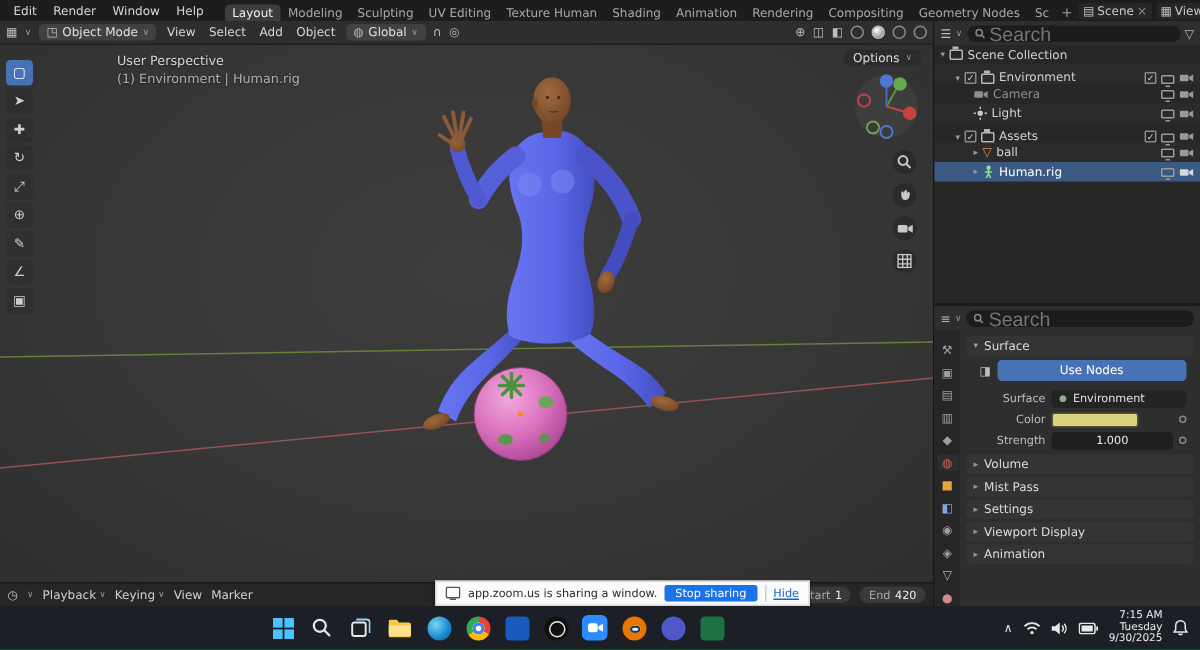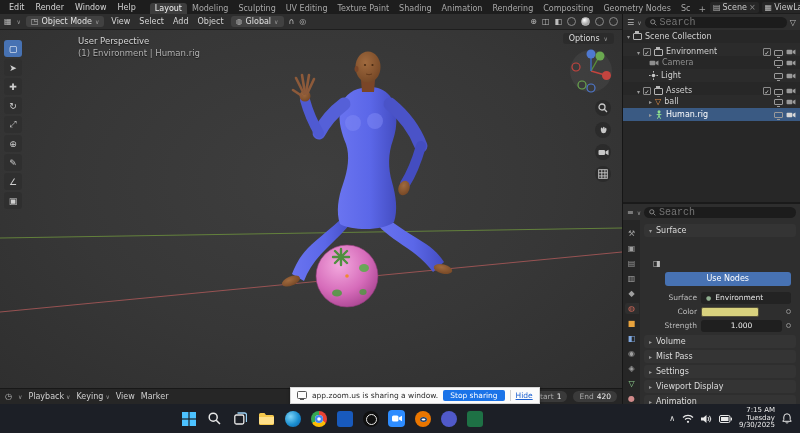--- a/index.html
+++ b/index.html
@@ -45,41 +45,41 @@
   .tl-controls { margin-left:auto; display:flex; align-items:center; gap:3px; color:#cfcfcf; font-size:6.5px; }
   .tl-btn { padding:1px 2px; }
   .pill { display:flex; align-items:center; gap:3px; background:#3a3a3a; border-radius:7px; padding:1px 6px; font-size:7.5px; }
   .pill .lab { color:#a8a8a8; } .pill .val { color:#f0f0f0; }
 
   
   .rightpanel { position:absolute; left:622px; top:14px; width:178px; height:390px; background:#2b2b2b; border-left:1px solid #161616; z-index:15; }
   .outliner { position:absolute; top:0; left:0; right:0; height:190px; background:#272727; border-bottom:2px solid #1a1a1a; }
   .panel-head { display:flex; align-items:center; gap:3px; height:16px; padding:0 4px; background:#2e2e2e; }
   .search { flex:1; display:flex; align-items:center; gap:3px; background:#1c1c1c; border-radius:8px; height:11px; padding:0 5px; }
-  .search input { flex:1; background:transparent; border:none; outline:none; color:#ccc; font-size:10px; font-family:Liberation Mono, monospace; width:40px; }
+  .search input { flex:1; background:transparent; border:none; outline:none; color:#ccc; font-size:13px; font-family:Liberation Sans, sans-serif; width:40px; }
   .ol-row { display:flex; align-items:center; height:13px; padding:0 4px; gap:3px; font-size:8px; color:#d0d0d0; }
   .ol-row .grow { flex:1; }
   .ol-row.alt { background:#2b2b2b; }
   .ol-row.sel { background:#3a5a83; color:#fff; }
   .d1 { padding-left:14px;align-items:flex-end; } .d2 { padding-left:26px; }
   .dim { color:#8e8e8e; }
   .cbx { width:8px; height:8px; border:1px solid #8a8a8a; border-radius:1px; font-size:6px; line-height:7px; text-align:center; color:#ddd; }
   .coll { width:9px; height:7px; border:1px solid #b5b5b5; border-radius:1px; position:relative; display:inline-block; }
   .coll::before { content:""; position:absolute; top:-3px; left:1px; width:4px; height:2px; background:#b5b5b5; }
   .mon { width:9px; height:6px; border:1px solid #9a9a9a; border-radius:1px; position:relative; display:inline-block; }
   .mon::after { content:""; position:absolute; left:2px; right:2px; bottom:-3px; height:1px; background:#9a9a9a; }
 
   .props { position:absolute; top:190px; left:0; right:0; bottom:0; background:#2b2b2b; }
   .props-body { position:absolute; top:16px; left:17px; right:0; bottom:0; background:#2e2e2e; padding:2px 3px; }
   .prop-strip { position:absolute; top:16px; left:0; width:17px; bottom:0; background:#262626; display:flex; flex-direction:column; align-items:center; gap:4px; padding-top:8px; }
   .pt { width:14px; height:12px; display:flex; align-items:center; justify-content:center; font-size:8px; color:#9f9f9f; border-radius:2px 0 0 2px; }
   .pt.active { background:#2e2e2e; color:#d66a5a; }
   .section-bar { display:flex; align-items:center; gap:4px; background:#343434; border-radius:3px; height:13px; padding:0 5px; margin:2px 1px; font-size:8px; color:#dcdcdc; }
   .use-nodes { display:flex; align-items:center; gap:4px; margin:3px 6px 4px 10px; }
-  .un-btn { flex:1; background:#4772b3; color:#fff; text-align:center; border-radius:3px; height:14px; line-height:14px; font-size:8px;margin-top:32px; }
+  .un-btn { flex:1; background:#4772b3; color:#fff; text-align:center; border-radius:3px; height:14px; line-height:14px; font-size:8px; }
   .prop-row { display:flex; align-items:center; gap:4px; height:15px; padding:0 6px 0 2px; }
   .prop-row .plab { width:52px; text-align:right; color:#bdbdbd; font-size:7.5px; }
   .drop { flex:1; display:flex; align-items:center; gap:4px; background:#232323; border-radius:3px; height:12px; padding:0 5px; font-size:7.5px; color:#e2e2e2; }
   .swatch { width:58px; height:10px; border-radius:2px; background:#d9d27e; border:1px solid #55513a; }
   .slider { flex:1; background:#1f1f1f; border-radius:3px; height:12px; display:flex; align-items:center; justify-content:center; color:#eee; font-size:7.5px; }
   .keydot { width:5px; height:5px; border:1px solid #8a8a8a; border-radius:50%; }
 
   
   .zoom-banner { position:absolute; left:290px; top:387px; height:17px; background:#fbfbfb; border:1px solid #d6d6d6; display:flex; align-items:center; gap:5px; padding:0 6px; z-index:40; box-shadow:0 1px 3px rgba(0,0,0,.4); }
   .zb-msg { color:#2b2b2b; font-size:7.5px; }
@@ -120,21 +120,21 @@
       </svg>
     <span class="mb-menu">Edit</span>
     <span class="mb-menu">Render</span>
     <span class="mb-menu">Window</span>
     <span class="mb-menu">Help</span>
     <div class="tabs">
       <span class="tab active">Layout</span>
       <span class="tab">Modeling</span>
       <span class="tab">Sculpting</span>
       <span class="tab">UV Editing</span>
-      <span class="tab">Texture Paint</span>
+      <span class="tab">Texture Human</span>
       <span class="tab">Shading</span>
       <span class="tab">Animation</span>
       <span class="tab">Rendering</span>
       <span class="tab">Compositing</span>
       <span class="tab">Geometry Nodes</span>
       <span class="tab">Sc</span>
       <span class="tab-add">+</span>
     </div>
     <div class="mb-right">
       <div class="mb-sel">

